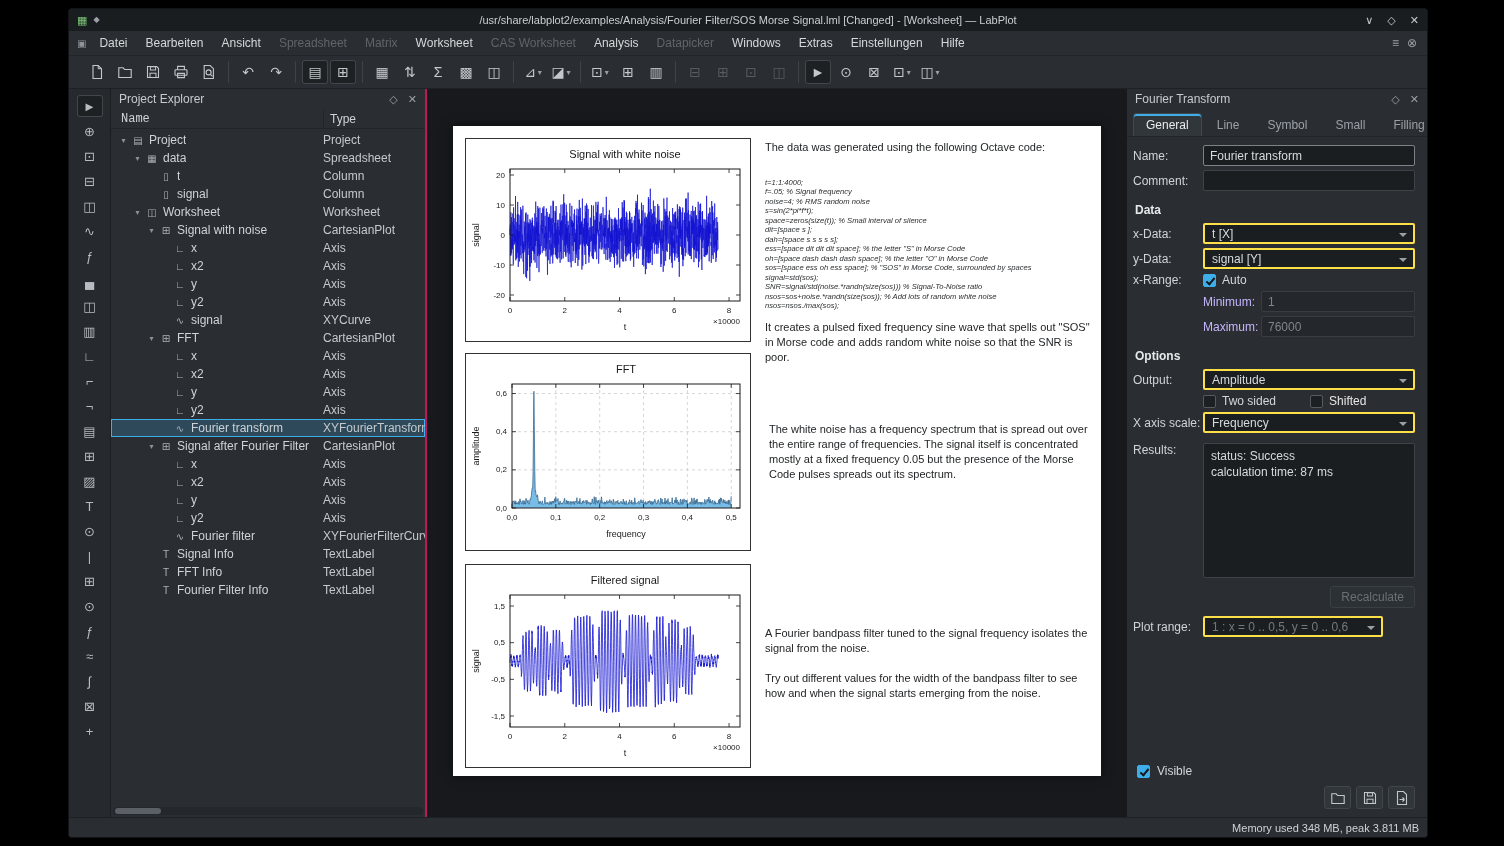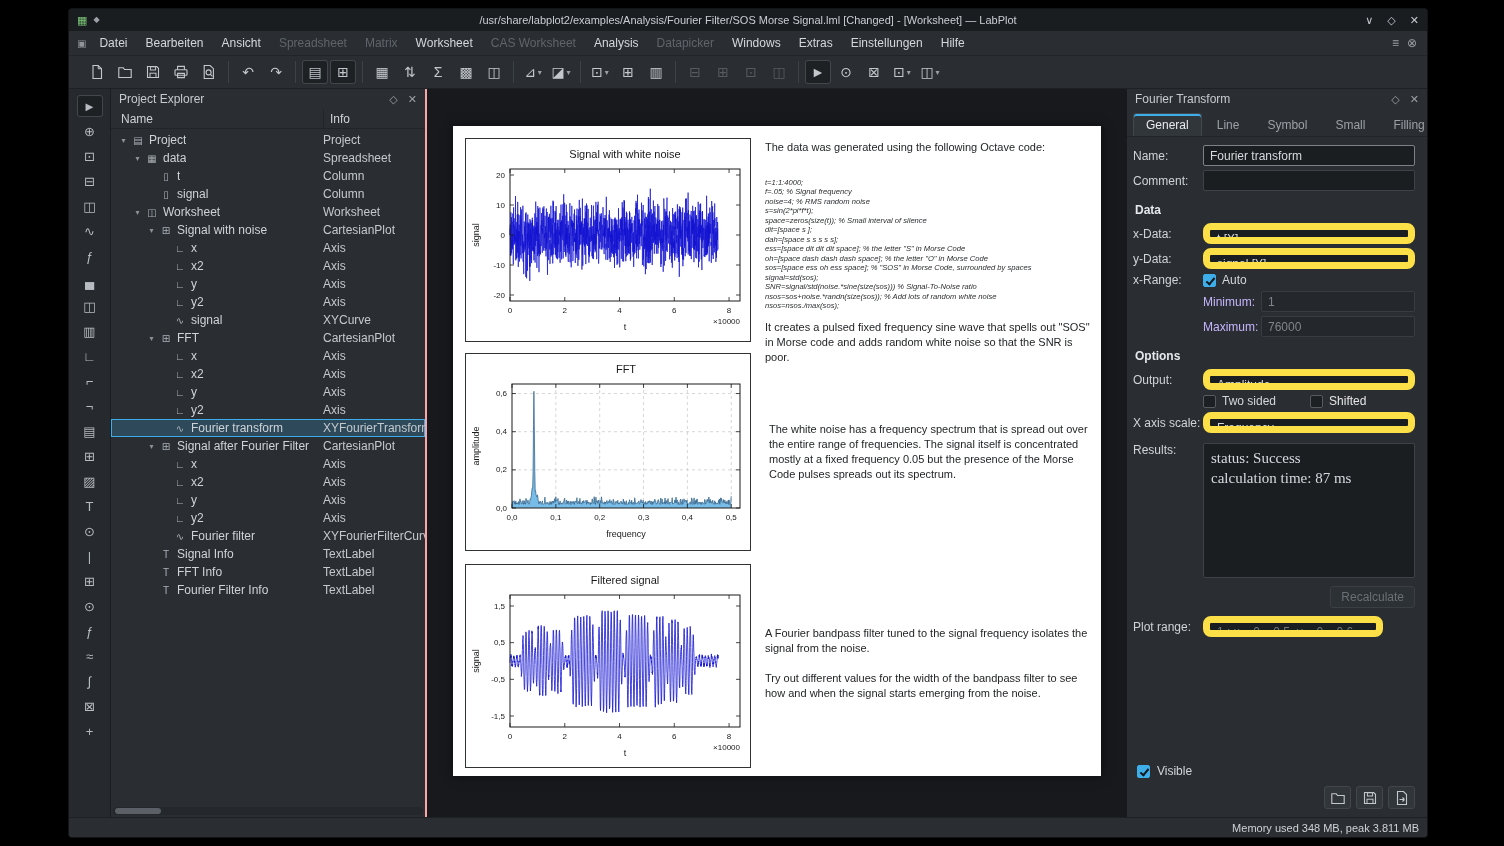--- a/index.html
+++ b/index.html
@@ -29,29 +29,29 @@
   .tbtn .caret{font-size:8px;margin-left:2px;color:#9aa0a6;}
   .tico{display:flex;align-items:center;justify-content:center;line-height:1;}
   .tico svg{display:block;}
   .tsep{width:1px;height:22px;background:#3d4247;margin:0 5px;display:inline-block;}
   
   .main{position:absolute;top:80px;bottom:20px;left:0;right:0;display:flex;background:#1b1e21;}
   .rail{width:42px;background:#26292d;border-right:1px solid #1b1e21;display:flex;flex-direction:column;align-items:center;padding-top:6px;gap:3px;flex:none;}
   .rbtn{width:26px;height:22px;display:flex;align-items:center;justify-content:center;color:#b6bcc1;font-size:13px;border-radius:3px;}
   .rbtn.pressed{background:#1d2124;box-shadow:inset 0 0 0 1px #42474c;}
   
-  .explorer{width:316px;background:#2a2e32;border-right:2px solid #fca5a5;display:flex;flex-direction:column;position:relative;flex:none;}
+  .explorer{width:316px;background:#2a2e32;border-right:2px solid #be185d;display:flex;flex-direction:column;position:relative;flex:none;}
   .panel-header{height:20px;display:flex;align-items:center;padding:0 8px;color:#c6cbd0;font-size:12px;flex:none;}
   .ph-buttons{margin-left:auto;display:flex;gap:10px;color:#9aa0a6;font-size:11px;}
   .search-row{display:flex;gap:4px;padding:2px 6px 4px;flex:none;align-items:center;}
   .search-input{flex:1;height:20px;background:#1c1f22;border:1px solid #3c4146;border-radius:2px;color:#d4d8db;font-size:12px;padding:0 6px;outline:none;}
   .search-input::placeholder{color:#6f757a;}
   .sbtn{width:18px;height:18px;display:flex;align-items:center;justify-content:center;color:#9aa0a6;font-size:12px;}
   .colheader{height:20px;display:flex;align-items:center;font-size:12px;color:#cfd3d7;border-bottom:1px solid #222528;position:relative;flex:none;}
-  .colheader .c1{padding-left:10px;}
+  .colheader .c1{padding-left:10px;font-family:Liberation Mono, monospace;}
   .colheader .c2{position:absolute;left:212px;top:0;bottom:0;display:flex;align-items:center;padding-left:6px;border-left:1px solid #222528;}
   .tree{flex:1;overflow:hidden;font-size:12px;color:#ced3d7;padding-top:2px;}
   .tree-row{height:18px;display:flex;align-items:center;position:relative;white-space:nowrap;}
   .tree-row.sel{background:rgba(61,174,233,.22);box-shadow:inset 0 0 0 1px #3daee9;}
   .expander{width:13px;flex:none;text-align:center;color:#8a9197;font-size:8px;}
   .ticon{width:16px;flex:none;text-align:center;font-size:10px;color:#a9b1b8;margin-right:3px;}
   .tree-row .nm{overflow:hidden;}
   .tree-row .ty{position:absolute;left:212px;right:0;color:#c4c9cd;overflow:hidden;}
   .hscroll{position:absolute;left:2px;right:2px;bottom:2px;height:8px;background:#24282c;border-radius:4px;}
   .hscroll .thumb{position:absolute;left:2px;top:1px;width:46px;height:6px;background:#5a6066;border-radius:3px;}
@@ -67,32 +67,32 @@
   .tabbar{display:flex;gap:2px;padding:4px 6px 0;border-bottom:1px solid #222528;flex:none;}
   .tab{padding:4px 12px 3px;font-size:12px;color:#9aa0a6;border:1px solid transparent;border-radius:3px 3px 0 0;}
   .tab.active{background:#31363b;color:#e9ebed;border-color:#43484d;border-bottom-color:#31363b;box-shadow:inset 0 2px 0 #3daee9;}
   .dock-body{flex:1;display:flex;flex-direction:column;padding:8px 12px 8px 6px;overflow:hidden;}
   .frow{display:flex;align-items:center;margin-bottom:4px;flex:none;}
   .flabel{width:70px;flex:none;font-size:12px;color:#cfd4d8;}
   .fctrl{flex:1;display:flex;align-items:center;gap:6px;min-width:0;}
   .tinput{height:21px;background:#1b1e21;border:1px solid #3e4348;border-radius:2px;color:#d6dade;font-size:12px;padding:0 6px;width:100%;outline:none;}
   .tinput.focus{border-color:#7d8287;}
   .tinput.disabled{color:#7f858a;background:#24282c;border-color:#383d42;}
-  .combo{position:relative;height:21px;background:#1b1e21;border:7px solid #fde047;border-radius:8px;color:#d6dade;font-size:12px;padding:2px 20px 0 7px;width:100%;overflow:hidden;white-space:nowrap;}
+  .combo{position:relative;height:21px;background:#1b1e21;border:2px solid #fde047;border-radius:2px;color:#d6dade;font-size:12px;padding:2px 20px 0 7px;width:100%;overflow:hidden;white-space:nowrap;}
   .combo::after{content:"";position:absolute;right:6px;top:8px;border:4px solid transparent;border-top-color:#9aa0a6;}
   .combo.disabled{color:#73797e;}
   .section{font-size:12px;font-weight:bold;color:#e6e9eb;margin:8px 0 6px 2px;flex:none;}
   .sublabel{width:52px;flex:none;font-size:12px;color:#c4b5fd;}
   .cb{width:13px;height:13px;border:1px solid #565b60;border-radius:2px;background:#1d2023;display:inline-block;position:relative;flex:none;}
   .cb.checked{background:#3daee9;border-color:#3daee9;}
   .cb.checked::after{content:"";position:absolute;left:4px;top:1px;width:3px;height:7px;border:solid #16191c;border-width:0 2px 2px 0;transform:rotate(40deg);}
   .cb-label{font-size:12px;color:#d2d6da;}
   .cb-label.dim{color:#e5e5e5;}
   .results-box{height:135px;background:#1b1e21;border:1px solid #3e4348;border-radius:2px;padding:4px 7px;width:100%;flex:none;}
-  .results-box div{font-size:15px;color:#d6dade;line-height:1.35;font-family:Liberation Serif, serif;}
+  .results-box div{font-size:12px;color:#d6dade;line-height:1.35;}
   .btn{background:#2c3135;border:1px solid #3a3f44;border-radius:3px;font-size:12px;color:#6a7075;padding:3px 10px;}
   .visible-row{margin-top:auto;display:flex;align-items:center;gap:7px;padding-left:4px;flex:none;}
   .dock-bottom{display:flex;justify-content:flex-end;gap:5px;padding-top:8px;flex:none;}
   .icon-btn{width:27px;height:23px;background:#31363b;border:1px solid #42474c;border-radius:3px;display:flex;align-items:center;justify-content:center;color:#c3c8cc;}
   
   .statusbar{position:absolute;bottom:0;left:0;right:0;height:20px;background:#2a2e32;border-top:1px solid #1e2124;display:flex;align-items:center;justify-content:flex-end;padding:0 8px;font-size:11px;color:#ced3d7;}
 </style>
 </head>
 <body>
 
@@ -343,21 +343,21 @@
     <div class="explorer">
       <div class="panel-header">
         <span>Project Explorer</span>
         <span class="ph-buttons">
           <span>◇</span>
           <span>✕</span>
         </span>
       </div>
       <div class="colheader">
         <span class="c1">Name</span>
-        <span class="c2">Info</span>
+        <span class="c2">Type</span>
       </div>
       <div class="tree" id="tree">
           <div class="tree-row" style="padding-left: 6px;">
             <span class="expander">▾</span>
             <span class="ticon">▤</span>
             <span class="nm" style="max-width: 172px;">Project</span>
             <span class="ty">Project</span>
           </div>
           <div class="tree-row" style="padding-left: 20px;">
             <span class="expander">▾</span>
@@ -563,21 +563,21 @@
             <div class="code-line">f=.05; % Signal frequency</div>
             <div class="code-line">noise=4; % RMS random noise</div>
             <div class="code-line">s=sin(2*pi*f*t);</div>
             <div class="code-line">space=zeros(size(t)); % Small interval of silence</div>
             <div class="code-line">dit=[space s ];</div>
             <div class="code-line">dah=[space s s s s s];</div>
             <div class="code-line">ess=[space dit dit dit space]; % the letter "S" in Morse Code</div>
             <div class="code-line">oh=[space dash dash dash space]; % the letter "O" in Morse Code</div>
             <div class="code-line">sos=[space ess oh ess space]; % "SOS" in Morse Code, surrounded by spaces</div>
             <div class="code-line">signal=std(sos);</div>
-            <div class="code-line">SNR=signal/std(noise.*sine(size(sos))) % Signal-To-Noise ratio</div>
+            <div class="code-line">SNR=signal/std(noise.*randn(size(sos))) % Signal-To-Noise ratio</div>
             <div class="code-line">nsos=sos+noise.*randn(size(sos)); % Add lots of random white noise</div>
             <div class="code-line">nsos=nsos./max(sos);</div>
           </div>
         <div class="wtext" style="left:312px;top:194px;width:330px">It creates a pulsed fixed frequency sine wave that spells out "SOS" in Morse code and adds random white noise so that the SNR is poor.</div>
         <div class="plot" style="left:12px;top:227px;width:286px;height:198px">
             <svg width="286" height="198">
               <line x1="89.84615384615384" y1="30" x2="89.84615384615384" y2="154" stroke="#b8bcbe" stroke-width="0.6" stroke-dasharray="3,3"></line>
               <line x1="133.69230769230768" y1="30" x2="133.69230769230768" y2="154" stroke="#b8bcbe" stroke-width="0.6" stroke-dasharray="3,3"></line>
               <line x1="177.53846153846152" y1="30" x2="177.53846153846152" y2="154" stroke="#b8bcbe" stroke-width="0.6" stroke-dasharray="3,3"></line>
               <line x1="221.3846153846154" y1="30" x2="221.3846153846154" y2="154" stroke="#b8bcbe" stroke-width="0.6" stroke-dasharray="3,3"></line>

